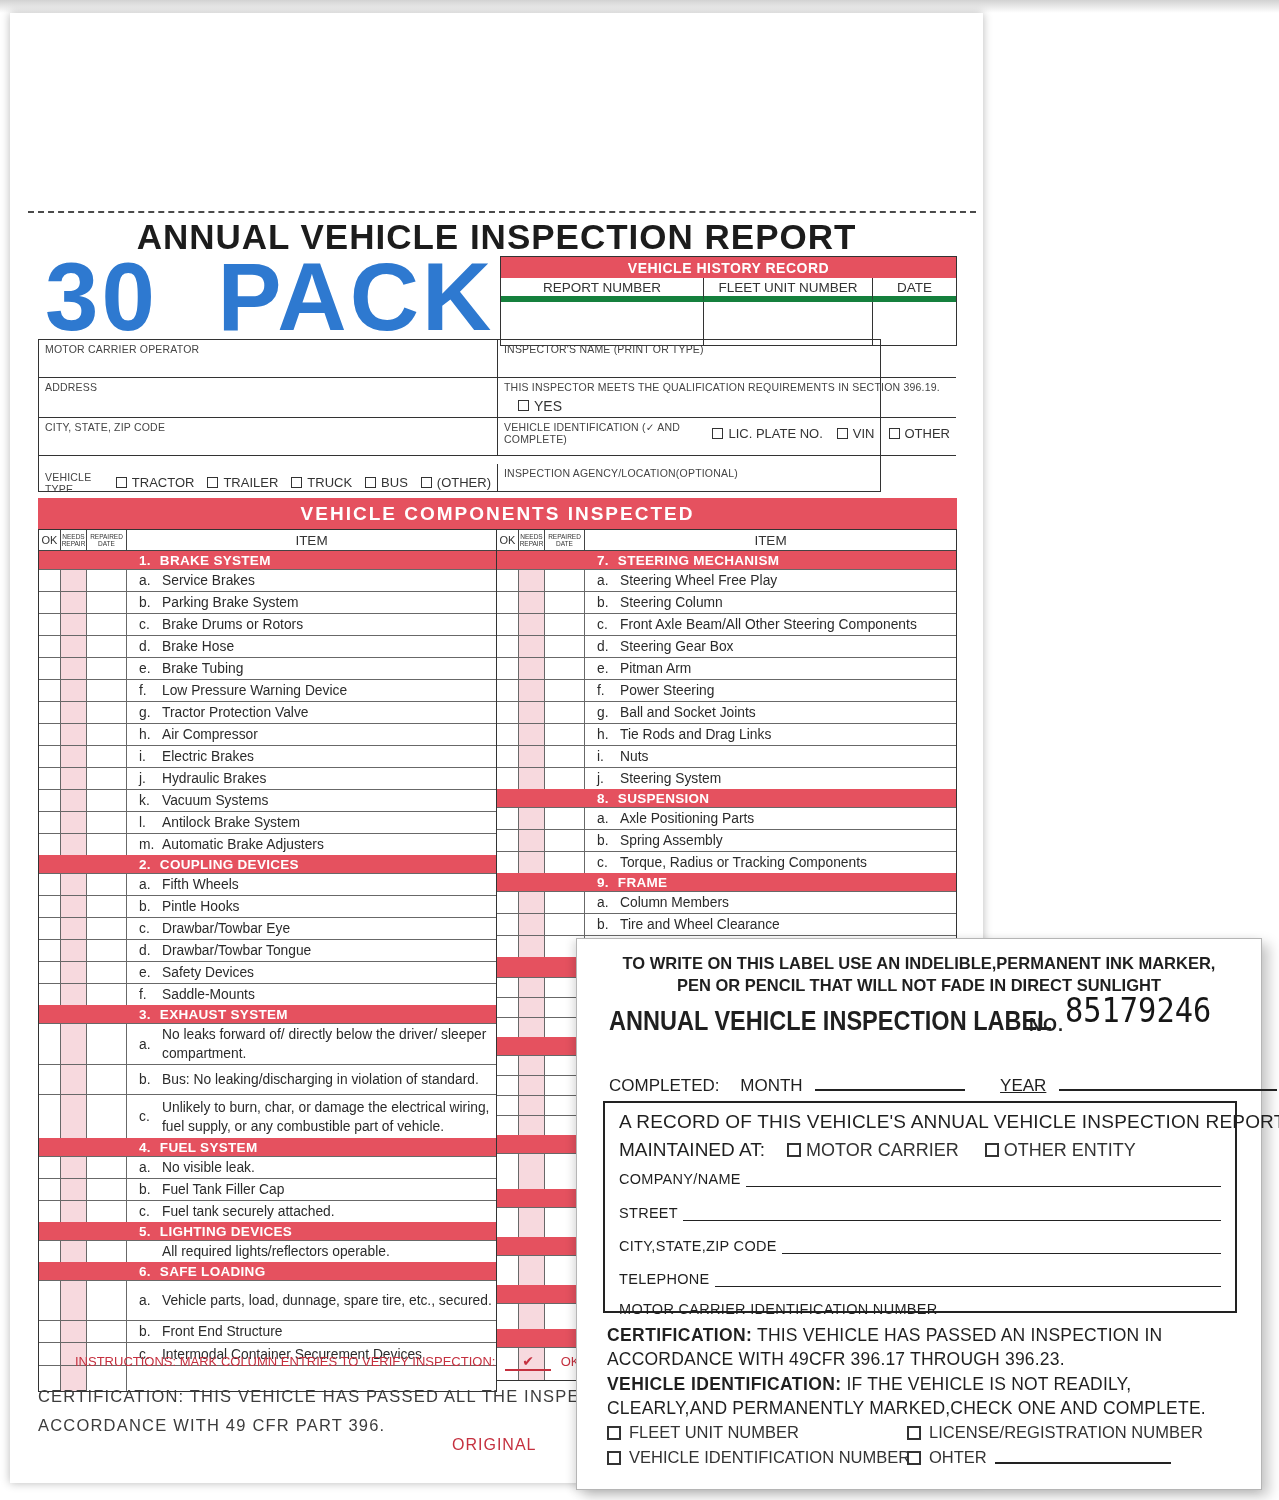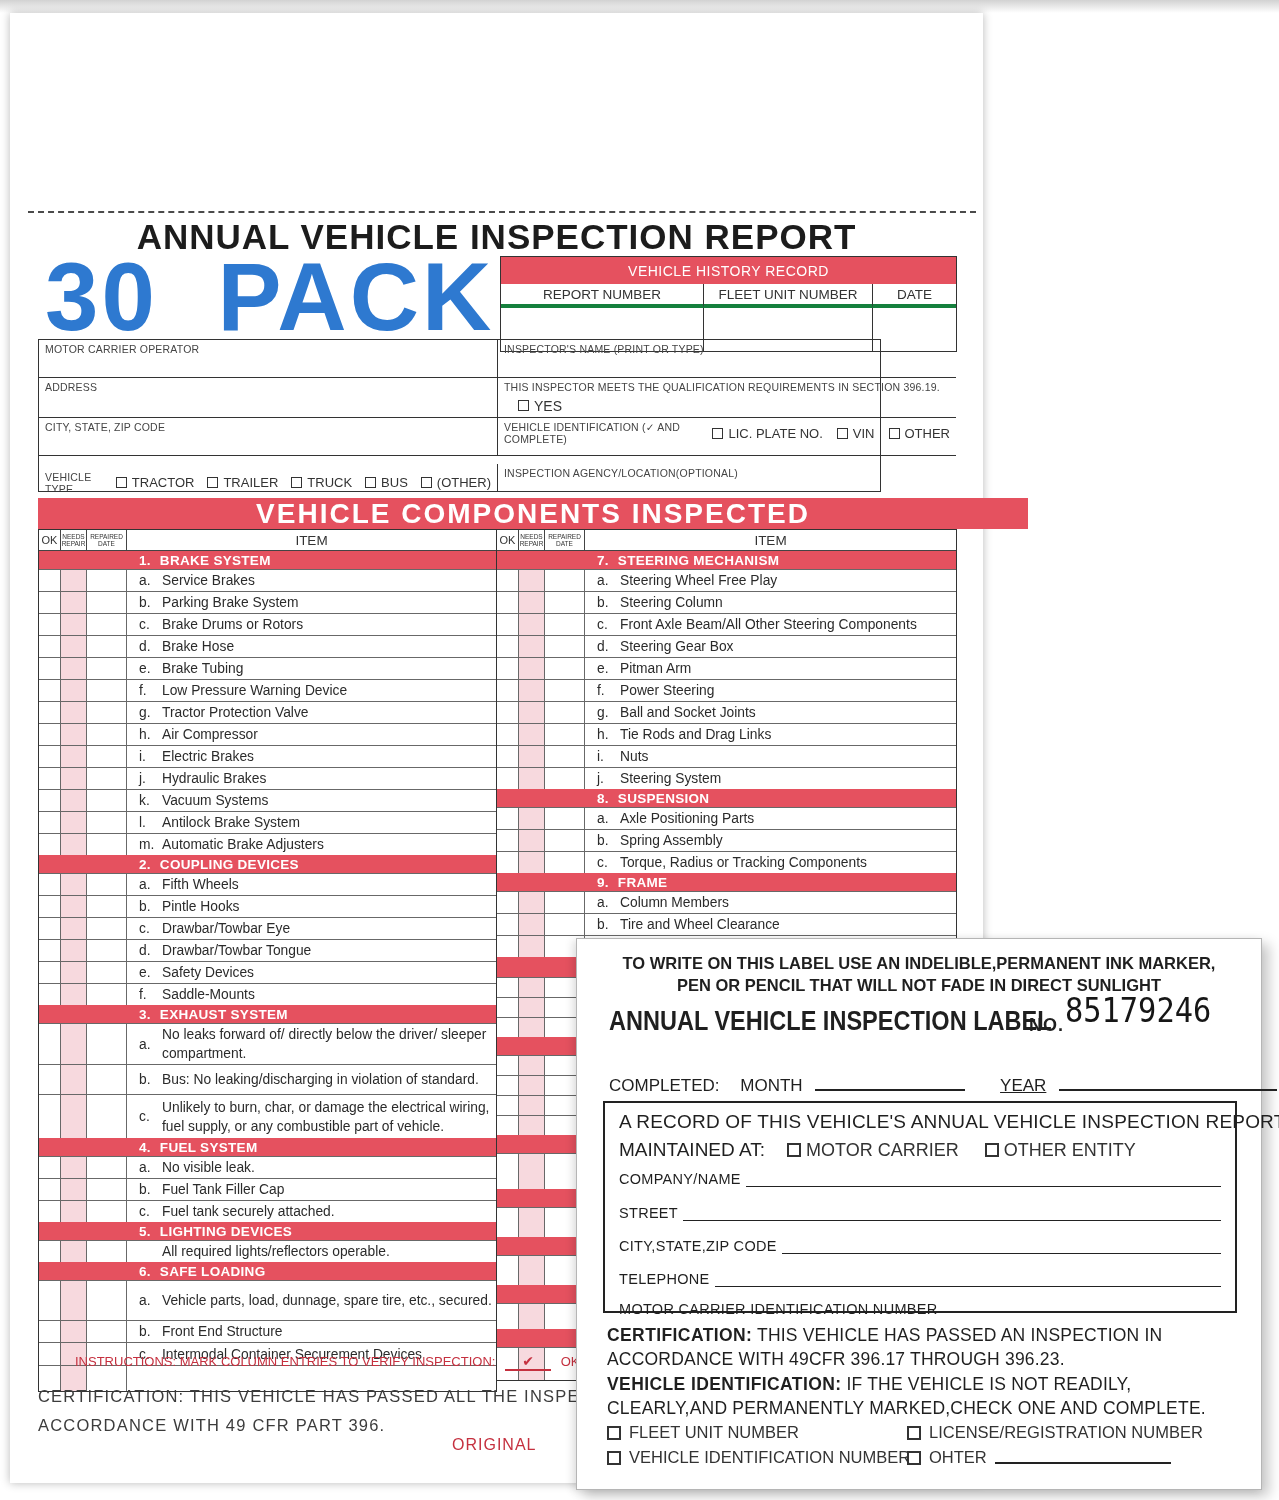--- a/index.html
+++ b/index.html
@@ -11,45 +11,45 @@
   .sheet{position:absolute;left:10px;top:13px;width:973px;height:1470px;background:#fff;
          box-shadow:0 0 9px rgba(0,0,0,.28);}
   .perforation{position:absolute;left:18px;top:198px;width:948px;border-top:2px dashed #4a4a4a;}
   .title{position:absolute;left:0;top:204px;width:100%;margin:0;text-align:center;
          font-size:35px;font-weight:bold;letter-spacing:1px;color:#1c1c1c;}
   .pack{position:absolute;left:35px;top:236px;font-size:96px;font-weight:bold;line-height:1;
         color:#2e79d0;letter-spacing:3px;word-spacing:30px;}
 
   
   .vhr{position:absolute;left:490px;top:243px;width:457px;border:1px solid #333;background:#fff;}
-  .vhr-head{height:27px;background:#e5515f;color:#fff;font-weight:normal;font-size:14px;
+  .vhr-head{height:21px;background:#e5515f;color:#fff;font-weight:bold;font-size:14px;
             display:flex;align-items:center;justify-content:center;letter-spacing:.5px;}
   .vhr-cols,.vhr-body{display:flex;}
   .vhr-cols .vhr-col{height:24px;display:flex;align-items:center;justify-content:center;
-            font-size:13.5px;color:#333;border-right:1px solid #333;border-bottom:4px solid #15803d;}
+            font-size:13.5px;color:#333;border-right:1px solid #333;border-bottom:6px solid #15803d;}
   .vhr-body .vhr-col{height:43px;border-right:1px solid #333;}
   .vhr .c0{width:203px;} .vhr .c1{width:169px;} .vhr .c2{width:83px;border-right:none!important;}
 
   
   .info{position:absolute;left:28px;top:326px;width:843px;border:1px solid #333;
         display:grid;grid-template-columns:459px 458px;grid-template-rows:38px 40px 38px 35px;}
   .icell{border-right:1px solid #333;border-bottom:1px solid #333;padding:3px 6px;overflow:hidden;}
   .icell.lastcol{border-right:none;} .icell.lastrow{border-bottom:none;margin-top:8px;}
   .ilabel{font-size:10.5px;color:#444;letter-spacing:.2px;}
   .yesline{margin:5px 0 0 14px;font-size:14px;color:#333;}
   .inline-opts{display:flex;align-items:center;gap:14px;margin-top:2px;}
   .inline-opts .ilabel{margin-top:2px;}
   .opt{display:inline-flex;align-items:center;font-size:13px;color:#333;white-space:nowrap;}
   .cb{display:inline-block;width:11px;height:11px;border:1.5px solid #333;margin-right:5px;flex:none;}
   .vid-row{display:flex;align-items:center;gap:12px;}
   .vid-row .ilabel{font-size:10.5px;}
 
   
-  .vci{position:absolute;left:28px;top:485px;width:990px;height:31px;background:#e5515f;color:#fff;
-       display:flex;align-items:center;justify-content:center;font-size:28px;font-weight:bold;letter-spacing:2px;}
+  .vci{position:absolute;left:28px;top:485px;width:919px;height:31px;background:#e5515f;color:#fff;
+       display:flex;align-items:center;justify-content:center;font-size:19px;font-weight:bold;letter-spacing:2px;}
 
   
   .half{position:absolute;top:516px;border:1px solid #333;background:#fff;}
   .half.left{left:28px;width:459px;}
   .half.right{left:487px;width:460px;border-left:none;}
   .hrow{display:flex;height:21px;border-bottom:1px solid #444;}
   .hok{width:22px;font-size:11px;display:flex;align-items:center;justify-content:center;border-right:1px solid #444;color:#333;}
   .hnr{width:26px;font-size:6.5px;line-height:7px;text-align:center;display:flex;align-items:center;justify-content:center;border-right:1px solid #444;color:#333;}
   .hrd{width:40px;font-size:6.5px;line-height:7px;text-align:center;display:flex;align-items:center;justify-content:center;border-right:1px solid #444;color:#333;}
   .hitem{flex:1;display:flex;align-items:center;justify-content:center;font-size:13.5px;color:#333;}

